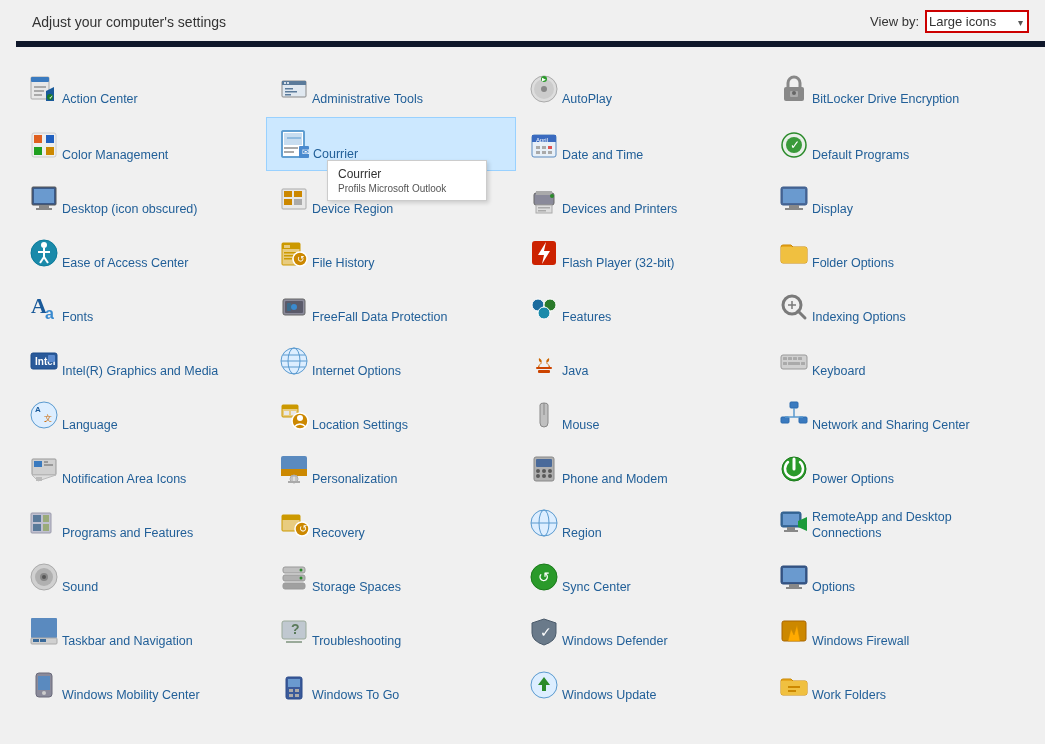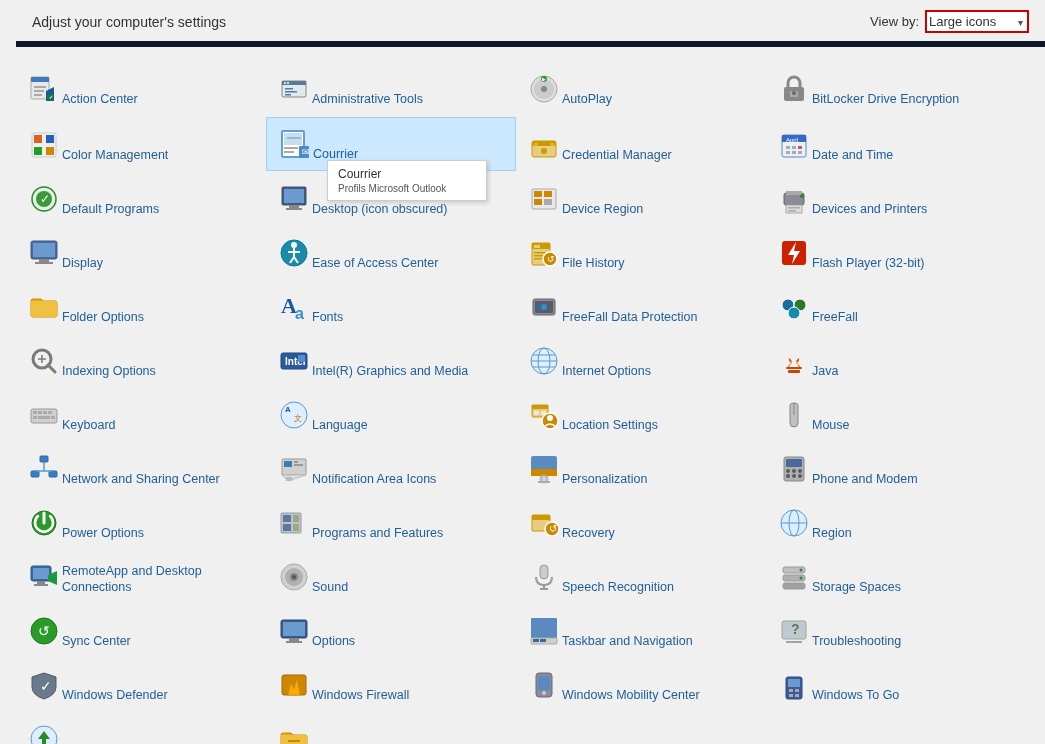--- a/index.html
+++ b/index.html
@@ -219,32 +219,20 @@
         </div>
         <span class="item-label">Courrier</span>
         <div class="tooltip">
           <div class="tooltip-title">Courrier</div>
           <div class="tooltip-sub">Profils Microsoft Outlook</div>
         </div>
       </div>
       <div class="item">
         <div class="item-icon">
           <svg width="32" height="32" viewBox="0 0 32 32">
-            <rect x="4" y="12" width="24" height="16" rx="2" fill="#e8cc80" stroke="#cc9900" stroke-width="1"></rect>
-            <rect x="4" y="12" width="24" height="5" rx="2" fill="#cc9900"></rect>
-            <circle cx="16" cy="22" r="3" fill="#cc9900"></circle>
-            <rect x="6" y="14" width="4" height="3" fill="#e0b800"></rect>
-            <rect x="22" y="14" width="4" height="3" fill="#e0b800"></rect>
-          </svg>
-        </div>
-        <span class="item-label">Credential Manager</span>
-      </div>
-      <div class="item">
-        <div class="item-icon">
-          <svg width="32" height="32" viewBox="0 0 32 32">
             <rect x="4" y="6" width="24" height="22" rx="2" fill="#e8f0f8" stroke="#5a8abf" stroke-width="1"></rect>
             <rect x="4" y="6" width="24" height="7" fill="#3a6abf"></rect>
             <text x="8" y="13" font-size="6" fill="white">April</text>
             <rect x="8" y="17" width="4" height="3" fill="#aaa"></rect>
             <rect x="14" y="17" width="4" height="3" fill="#aaa"></rect>
             <rect x="20" y="17" width="4" height="3" fill="#e05050"></rect>
             <rect x="8" y="22" width="4" height="3" fill="#aaa"></rect>
             <rect x="14" y="22" width="4" height="3" fill="#aaa"></rect>
             <rect x="20" y="22" width="4" height="3" fill="#aaa"></rect>
           </svg>
@@ -375,21 +363,21 @@
         <span class="item-label">FreeFall Data Protection</span>
       </div>
       <div class="item">
         <div class="item-icon">
           <svg width="32" height="32" viewBox="0 0 32 32">
             <circle cx="10" cy="14" r="6" fill="#1a6b9e" stroke="white" stroke-width="1"></circle>
             <circle cx="22" cy="14" r="6" fill="#2a7a2a" stroke="white" stroke-width="1"></circle>
             <circle cx="16" cy="22" r="6" fill="#1a8aaa" stroke="white" stroke-width="1"></circle>
           </svg>
         </div>
-        <span class="item-label">FreeFall</span>
+        <span class="item-label">Features</span>
       </div>
       <div class="item">
         <div class="item-icon">
           <svg width="32" height="32" viewBox="0 0 32 32">
             <circle cx="14" cy="14" r="9" fill="none" stroke="#7a7a7a" stroke-width="3"></circle>
             <line x1="20" y1="20" x2="27" y2="27" stroke="#7a7a7a" stroke-width="3" stroke-linecap="round"></line>
             <line x1="10" y1="14" x2="18" y2="14" stroke="#7a7a7a" stroke-width="1.5"></line>
             <line x1="14" y1="10" x2="14" y2="18" stroke="#7a7a7a" stroke-width="1.5"></line>
           </svg>
         </div>
@@ -591,31 +579,20 @@
             <circle cx="16" cy="16" r="9" fill="#b0b0b0"></circle>
             <circle cx="16" cy="16" r="4" fill="#888"></circle>
             <circle cx="16" cy="16" r="2" fill="#555"></circle>
           </svg>
         </div>
         <span class="item-label">Sound</span>
       </div>
       <div class="item">
         <div class="item-icon">
           <svg width="32" height="32" viewBox="0 0 32 32">
-            <rect x="12" y="4" width="8" height="14" rx="4" fill="#ccc" stroke="#999" stroke-width="1"></rect>
-            <path d="M8 16 Q8 24 16 24 Q24 24 24 16" fill="none" stroke="#999" stroke-width="2"></path>
-            <line x1="16" y1="24" x2="16" y2="28" stroke="#999" stroke-width="2"></line>
-            <line x1="12" y1="28" x2="20" y2="28" stroke="#999" stroke-width="2"></line>
-          </svg>
-        </div>
-        <span class="item-label">Speech Recognition</span>
-      </div>
-      <div class="item">
-        <div class="item-icon">
-          <svg width="32" height="32" viewBox="0 0 32 32">
             <rect x="5" y="6" width="22" height="6" rx="2" fill="#c0c0c0" stroke="#999" stroke-width="1"></rect>
             <rect x="5" y="14" width="22" height="6" rx="2" fill="#b0b0b0" stroke="#999" stroke-width="1"></rect>
             <rect x="5" y="22" width="22" height="6" rx="2" fill="#a0a0a0" stroke="#999" stroke-width="1"></rect>
             <circle cx="23" cy="9" r="1.5" fill="#2a8a2a"></circle>
             <circle cx="23" cy="17" r="1.5" fill="#2a8a2a"></circle>
           </svg>
         </div>
         <span class="item-label">Storage Spaces</span>
       </div>
       <div class="item">

